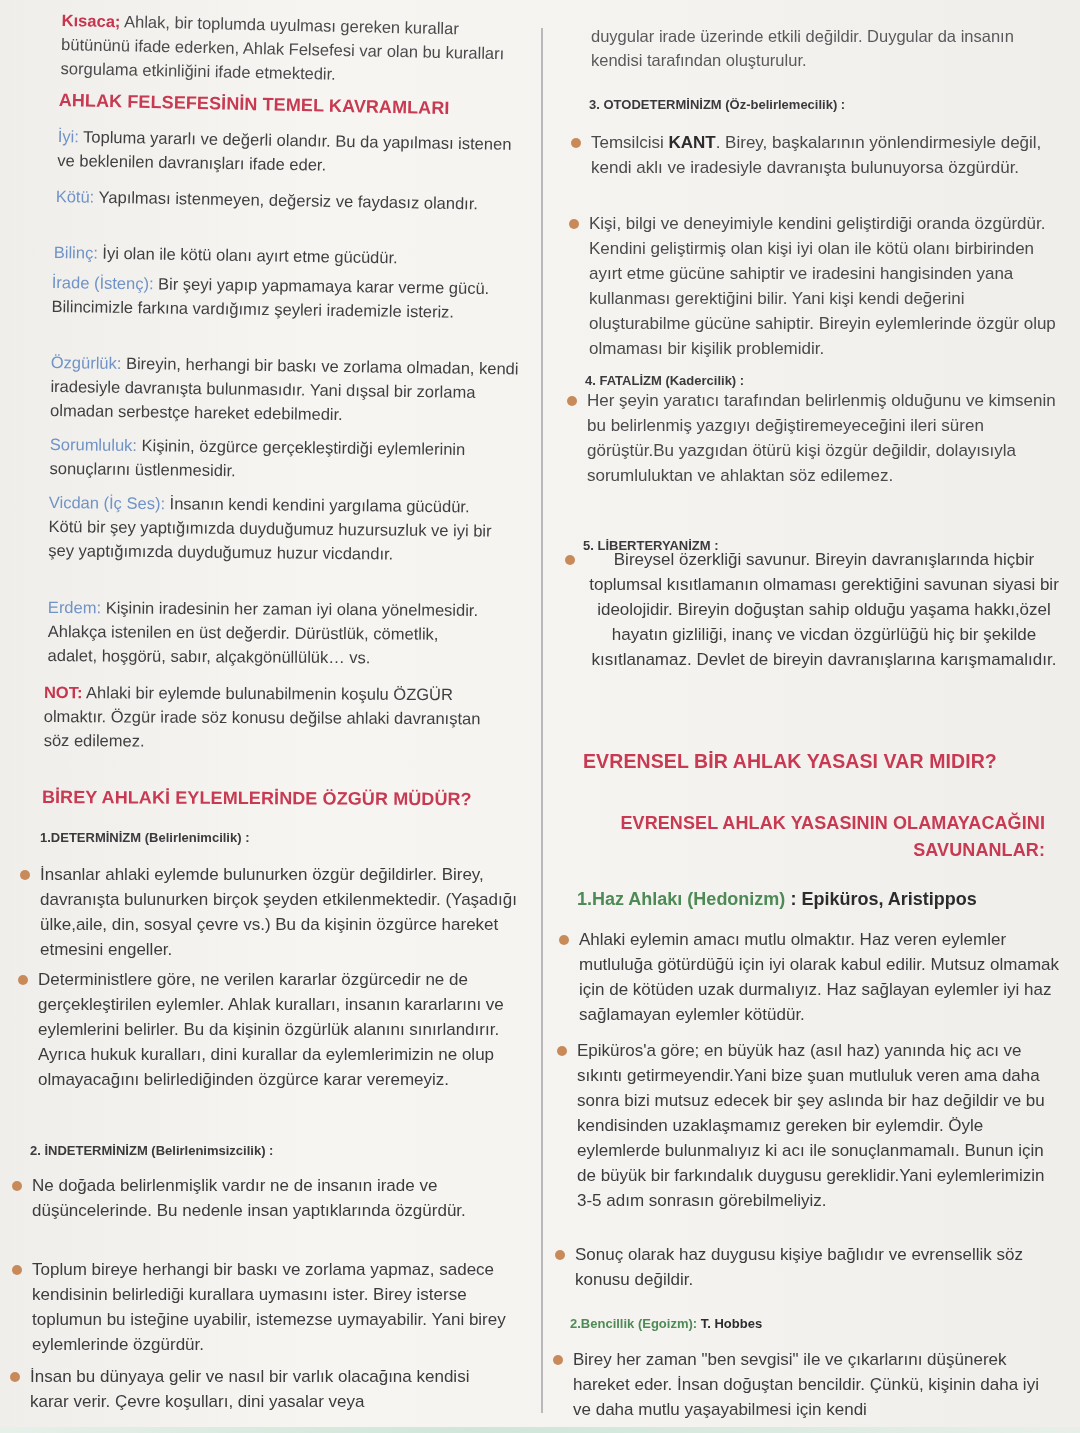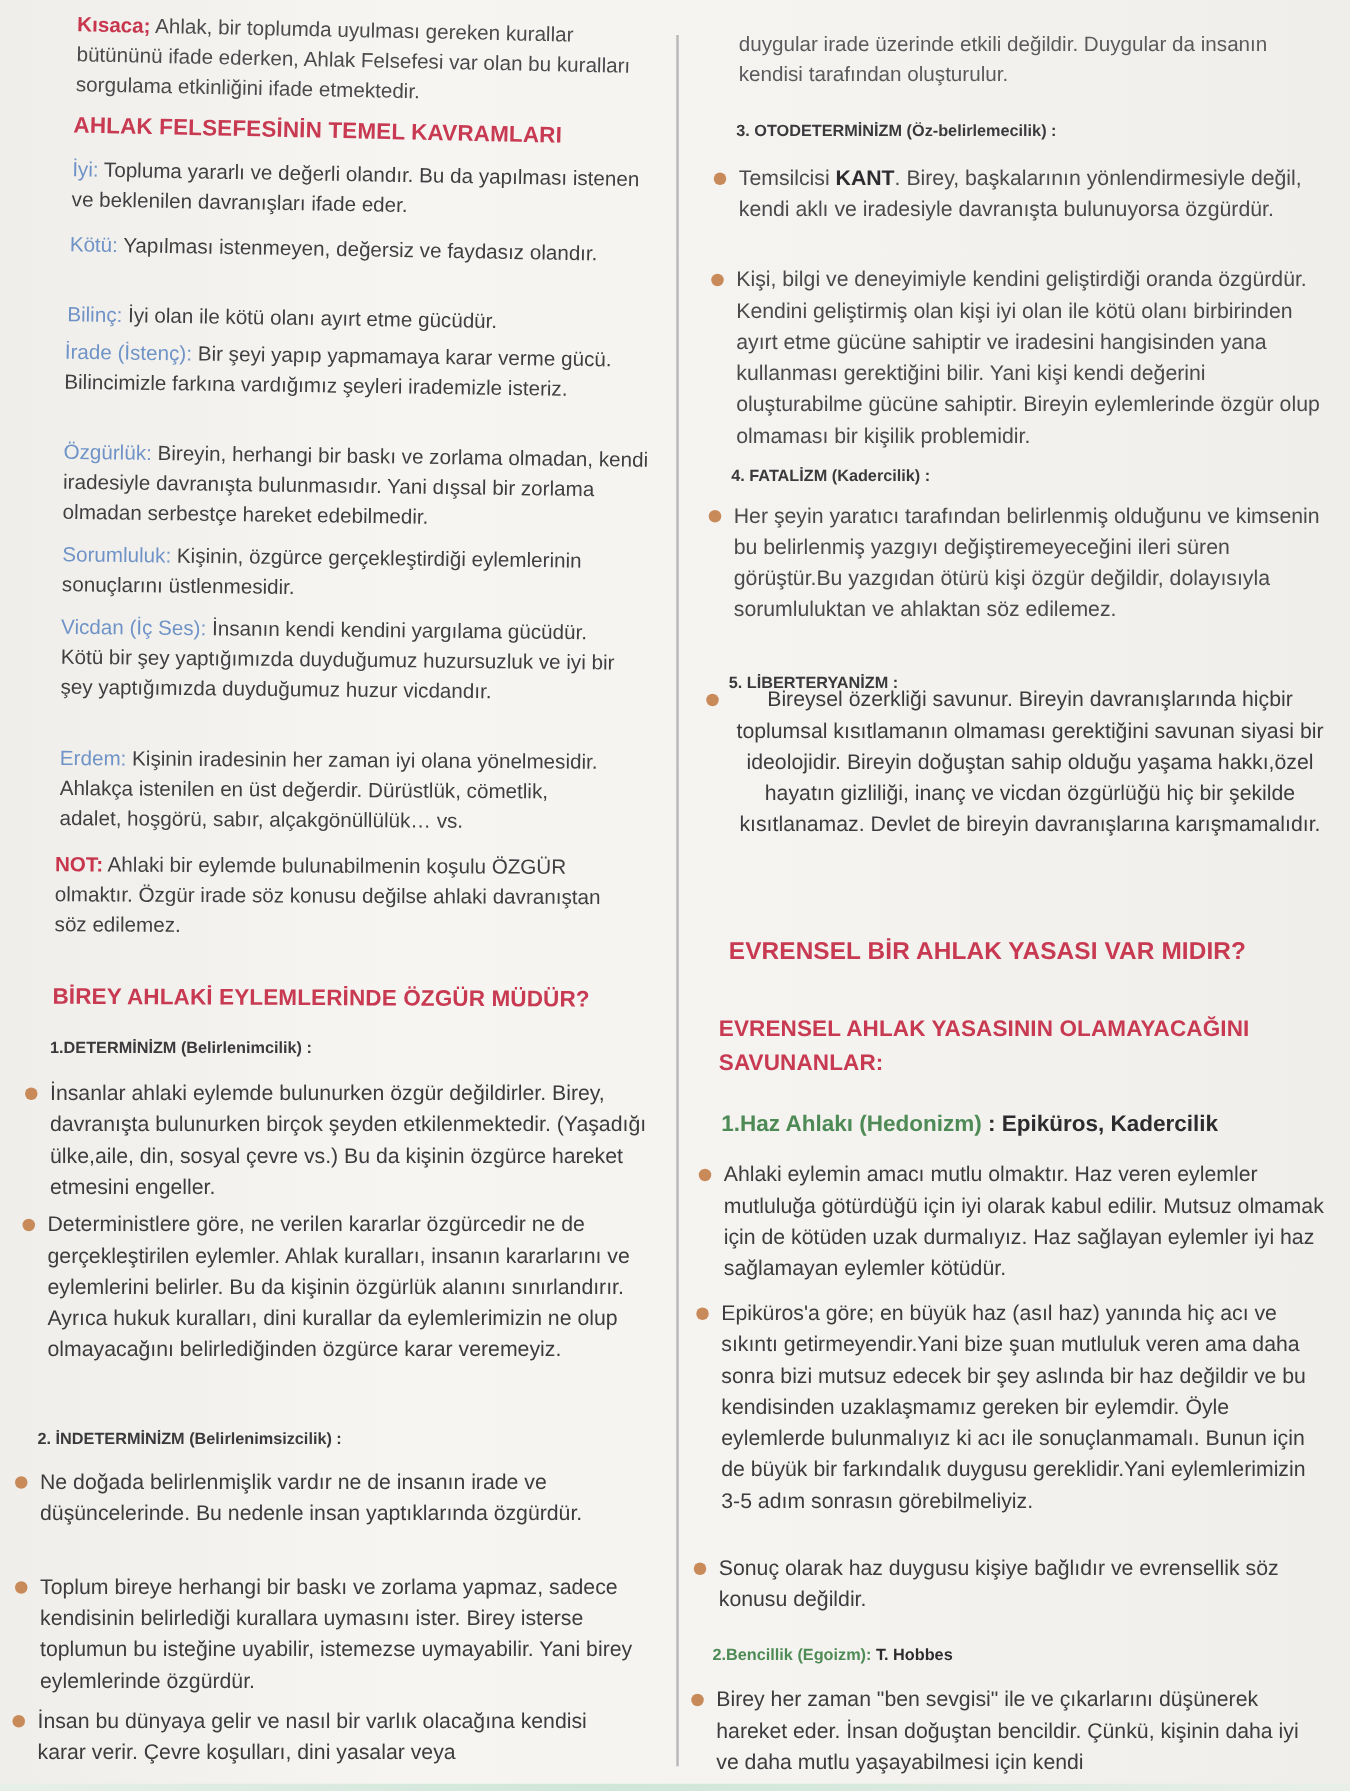--- a/index.html
+++ b/index.html
@@ -31,21 +31,21 @@
   .term { color: #6f93c7; }
   .note-lead { color: #c8364d; font-weight: bold; }
   .sub-title { font-weight: bold; font-size: 13px; color: #3a3a3c; }
   .sub-title .green { color: #4e8a55; }
   .sub-title .black { color: #2c2c2e; }
   .bullet { position: relative; padding-left: 22px; font-size: 17px; line-height: 25px; color: #3c3c3e; }
   .bullet::before {
     content: ""; position: absolute; left: 2px; top: 8px; width: 10px; height: 10px;
     border-radius: 50%; background: #c98a5a;
   }
-  .center { text-align: left; }
+  .center { text-align: right; }
   .kant { font-weight: bold; color: #2c2c2e; }
   .footer-strip {
     position: absolute; left: 0; right: 0; bottom: 0; height: 6px;
     background: linear-gradient(90deg, #e7efe9, #cfe6d8 45%, #e8efe9);
   }
 </style>
 </head>
 <body>
 
 <div class="page">
@@ -117,32 +117,32 @@
     <h3 class="sub-title" style="position:absolute; top:97px; left:14px;">3. OTODETERMİNİZM (Öz-belirlemecilik) :</h3>
 
     <div class="bullet" style="position:absolute; top:130px; left:-6px; width:470px; color:#4a4a4c;">
       <span>Temsilcisi </span><span class="kant">KANT</span><span>. Birey, başkalarının yönlendirmesiyle değil, kendi aklı ve iradesiyle davranışta bulunuyorsa özgürdür.</span>
     </div>
 
     <div class="bullet" style="position:absolute; top:211px; left:-8px; width:478px; color:#4a4a4c;">Kişi, bilgi ve deneyimiyle kendini geliştirdiği oranda özgürdür. Kendini geliştirmiş olan kişi iyi olan ile kötü olanı birbirinden ayırt etme gücüne sahiptir ve iradesini hangisinden yana kullanması gerektiğini bilir. Yani kişi kendi değerini oluşturabilme gücüne sahiptir. Bireyin eylemlerinde özgür olup olmaması bir kişilik problemidir.</div>
 
     <h3 class="sub-title" style="position:absolute; top:373px; left:10px;">4. FATALİZM (Kadercilik) :</h3>
 
-    <div class="bullet" style="position:absolute; top:400px; left:-10px; width:474px; color:#4a4a4c;">Her şeyin yaratıcı tarafından belirlenmiş olduğunu ve kimsenin bu belirlenmiş yazgıyı değiştiremeyeceğini ileri süren görüştür.Bu yazgıdan ötürü kişi özgür değildir, dolayısıyla sorumluluktan ve ahlaktan söz edilemez.</div>
+    <div class="bullet" style="position:absolute; top:388px; left:-10px; width:474px; color:#4a4a4c;">Her şeyin yaratıcı tarafından belirlenmiş olduğunu ve kimsenin bu belirlenmiş yazgıyı değiştiremeyeceğini ileri süren görüştür.Bu yazgıdan ötürü kişi özgür değildir, dolayısıyla sorumluluktan ve ahlaktan söz edilemez.</div>
 
     <h3 class="sub-title" style="position:absolute; top:538px; left:8px;">5. LİBERTERYANİZM :</h3>
 
     <div class="bullet" style="position:absolute; top:547px; left:-12px; width:478px;text-align:center;">Bireysel özerkliği savunur. Bireyin davranışlarında hiçbir toplumsal kısıtlamanın olmaması gerektiğini savunan siyasi bir ideolojidir. Bireyin doğuştan sahip olduğu yaşama hakkı,özel hayatın gizliliği, inanç ve vicdan özgürlüğü hiç bir şekilde kısıtlanamaz. Devlet de bireyin davranışlarına karışmamalıdır.</div>
 
     <h2 class="sec-title" style="position:absolute; top:750px; left:8px; font-size:19.5px;">EVRENSEL BİR AHLAK YASASI VAR MIDIR?</h2>
 
     <h2 class="sec-title center" style="position:absolute; top:810px; left:0; width:470px; line-height:27px;">EVRENSEL AHLAK YASASININ OLAMAYACAĞINI SAVUNANLAR:</h2>
 
     <h3 class="sub-title" style="position:absolute; top:889px; left:2px; font-size:18px;">
-      <span class="green">1.Haz Ahlakı (Hedonizm)</span><span class="black"> : </span><span class="black">Epiküros, Kadercilik</span>
+      <span class="green">1.Haz Ahlakı (Hedonizm)</span><span class="black"> : </span><span class="black">Epiküros, Aristippos</span>
     </h3>
 
     <div class="bullet" style="position:absolute; top:927px; left:-18px; width:484px;">Ahlaki eylemin amacı mutlu olmaktır. Haz veren eylemler mutluluğa götürdüğü için iyi olarak kabul edilir. Mutsuz olmamak için de kötüden uzak durmalıyız. Haz sağlayan eylemler iyi haz sağlamayan eylemler kötüdür.</div>
     <div class="bullet" style="position:absolute; top:1038px; left:-20px; width:478px;">Epiküros'a göre; en büyük haz (asıl haz) yanında hiç acı ve sıkıntı getirmeyendir.Yani bize şuan mutluluk veren ama daha sonra bizi mutsuz edecek bir şey aslında bir haz değildir ve bu kendisinden uzaklaşmamız gereken bir eylemdir. Öyle eylemlerde bulunmalıyız ki acı ile sonuçlanmamalı. Bunun için de büyük bir farkındalık duygusu gereklidir.Yani eylemlerimizin 3-5 adım sonrasın görebilmeliyiz.</div>
     <div class="bullet" style="position:absolute; top:1242px; left:-22px; width:482px;">Sonuç olarak haz duygusu kişiye bağlıdır ve evrensellik söz konusu değildir.</div>
 
     <h3 class="sub-title" style="position:absolute; top:1316px; left:-5px;">
       <span class="green">2.Bencillik (Egoizm):</span><span class="black"> T. Hobbes</span>
     </h3>
 

